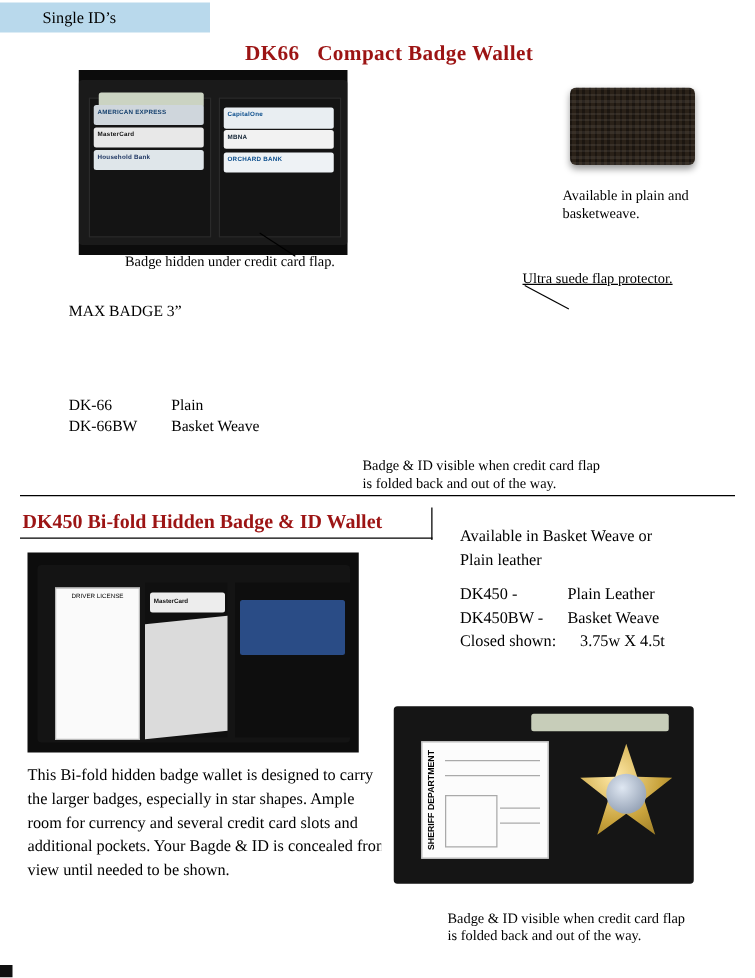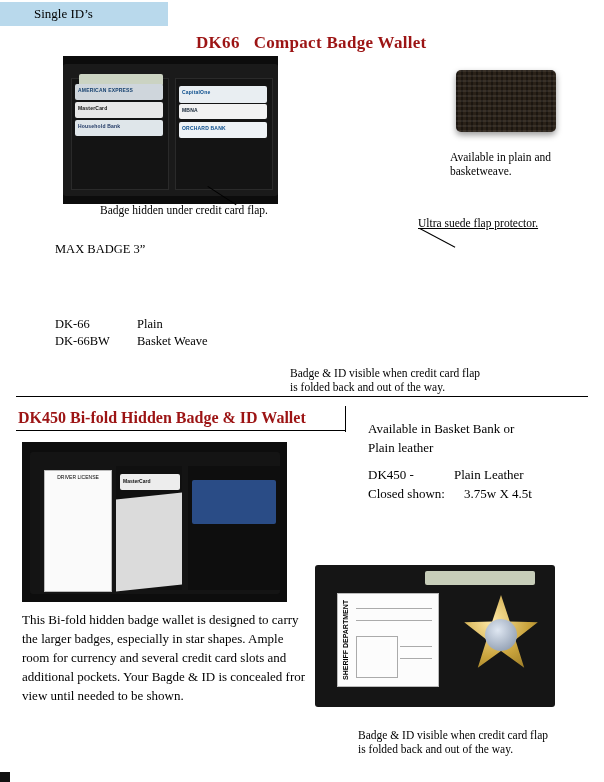--- a/index.html
+++ b/index.html
@@ -224,25 +224,28 @@
       <div class="w4-right"></div>
       <div class="w4-card"></div>
       <div class="w4-card2">
           <span>MasterCard</span>
         </div>
       <div class="w4-flap"></div>
     </div>
   </div>
 
   <div class="right-list">
-    <div>Available in Basket Bank or</div>
+    <div>Available in Basket Weave or</div>
     <div>Plain leather</div>
     <div style="height:8px;"></div>
     <div>
       <span class="r-code">DK450   -</span><span>Plain Leather</span>
+    </div>
+    <div>
+      <span class="r-code">DK450BW -</span><span>Basket Weave</span>
     </div>
     <div>
       <span class="r-code2">Closed shown:</span><span>3.75w X 4.5t</span>
     </div>
   </div>
 
   <div class="para">This Bi-fold hidden badge wallet is designed to carry the larger badges, especially in star shapes. Ample room for currency and several credit card slots and additional pockets. Your Bagde &amp; ID is concealed from view until needed to be shown.</div>
 
   <div class="photo ph5">
     <div class="w5-body">

